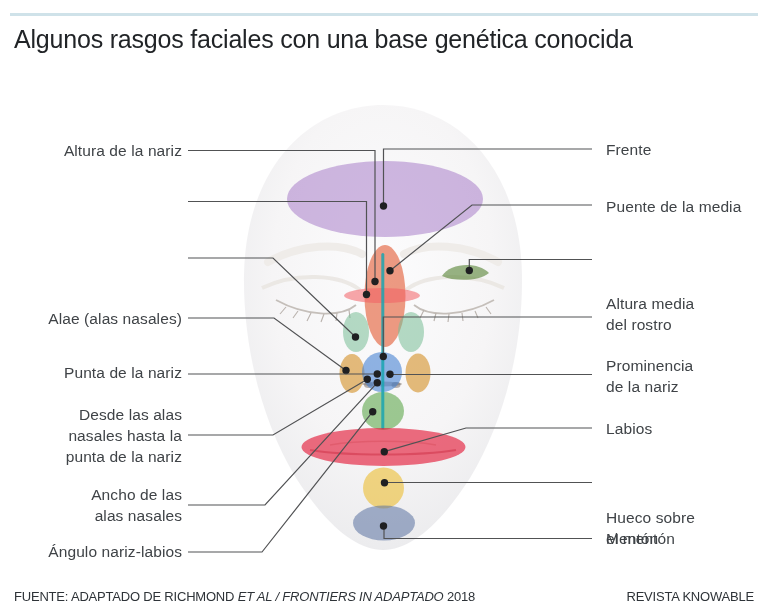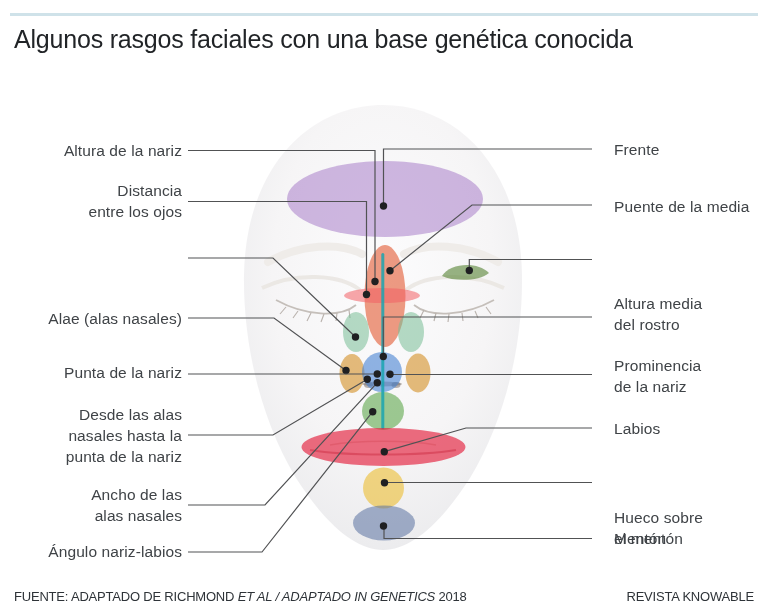--- a/index.html
+++ b/index.html
@@ -8,21 +8,21 @@
   .top-rule{position:absolute;left:10px;top:13px;width:748px;height:3px;background:#cfe2e9;}
   .title{position:absolute;left:14px;top:24px;margin:0;width:700px;
          font-size:25px;line-height:31px;font-weight:normal;letter-spacing:-0.2px;color:#212427;}
   svg.diagram{position:absolute;left:0;top:0;}
   .labels{position:absolute;top:0;height:616px;}
   #labels-left{left:0;width:182px;}
   #labels-right{left:598px;width:168px;}
   .flabel{position:absolute;font-size:15.5px;line-height:21px;color:#3f4347;
           white-space:pre-line;letter-spacing:0.1px;}
   #labels-left .flabel{right:0;text-align:right;}
-  #labels-right .flabel{left:16px;text-align:left;}
+  #labels-right .flabel{left:8px;text-align:left;}
   .footer{position:absolute;left:14px;top:589px;width:740px;display:flex;
           justify-content:space-between;font-size:13px;letter-spacing:-0.2px;color:#2e3338;}
   .footer i{font-style:italic;}
 </style>
 </head>
 <body>
 
 <div class="top-rule"></div>
 <h1 class="title">Algunos rasgos faciales con una base genética conocida</h1>
 
@@ -116,22 +116,20 @@
       <circle cx="384.3" cy="451.7" r="3.7" fill="#1f2022"></circle>
       <polyline points="592,482.5 385,482.5" fill="none" stroke="#515254" stroke-width="1.2"></polyline>
       <circle cx="384.5" cy="482.7" r="3.7" fill="#1f2022"></circle>
       <polyline points="592,538.5 384,538.5 384,526" fill="none" stroke="#515254" stroke-width="1.2"></polyline>
       <circle cx="383.5" cy="526" r="3.7" fill="#1f2022"></circle>
     </g>
 </svg>
 
 <div id="labels-left" class="labels">
     <div class="flabel" style="top: 140px;">Altura de la nariz</div>
-    <div class="flabel" style="top: 180px;">Distancia
-entre los ojos</div>
     <div class="flabel" style="top: 308px;">Alae (alas nasales)</div>
     <div class="flabel" style="top: 362px;">Punta de la nariz</div>
     <div class="flabel" style="top: 404px;">Desde las alas
 nasales hasta la
 punta de la nariz</div>
     <div class="flabel" style="top: 484px;">Ancho de las
 alas nasales</div>
     <div class="flabel" style="top: 541px;">Ángulo nariz-labios</div>
   </div>
 <div id="labels-right" class="labels">
@@ -141,15 +139,15 @@
 del rostro</div>
     <div class="flabel" style="top: 355px;">Prominencia
 de la nariz</div>
     <div class="flabel" style="top: 418px;">Labios</div>
     <div class="flabel" style="top: 459px; margin-top: 48px;">Hueco sobre
 el mentón</div>
     <div class="flabel" style="top: 528px;">Mentón</div>
   </div>
 
 <div class="footer">
-  <div><span>FUENTE: ADAPTADO DE RICHMOND </span><i>ET AL / ADAPTADO IN GENETICS</i><span> 2018</span></div>
+  <div><span>FUENTE: ADAPTADO DE RICHMOND </span><i>ET AL / FRONTIERS IN ADAPTADO</i><span> 2018</span></div>
   <div>REVISTA KNOWABLE</div>
 </div>
 
 </body></html>

